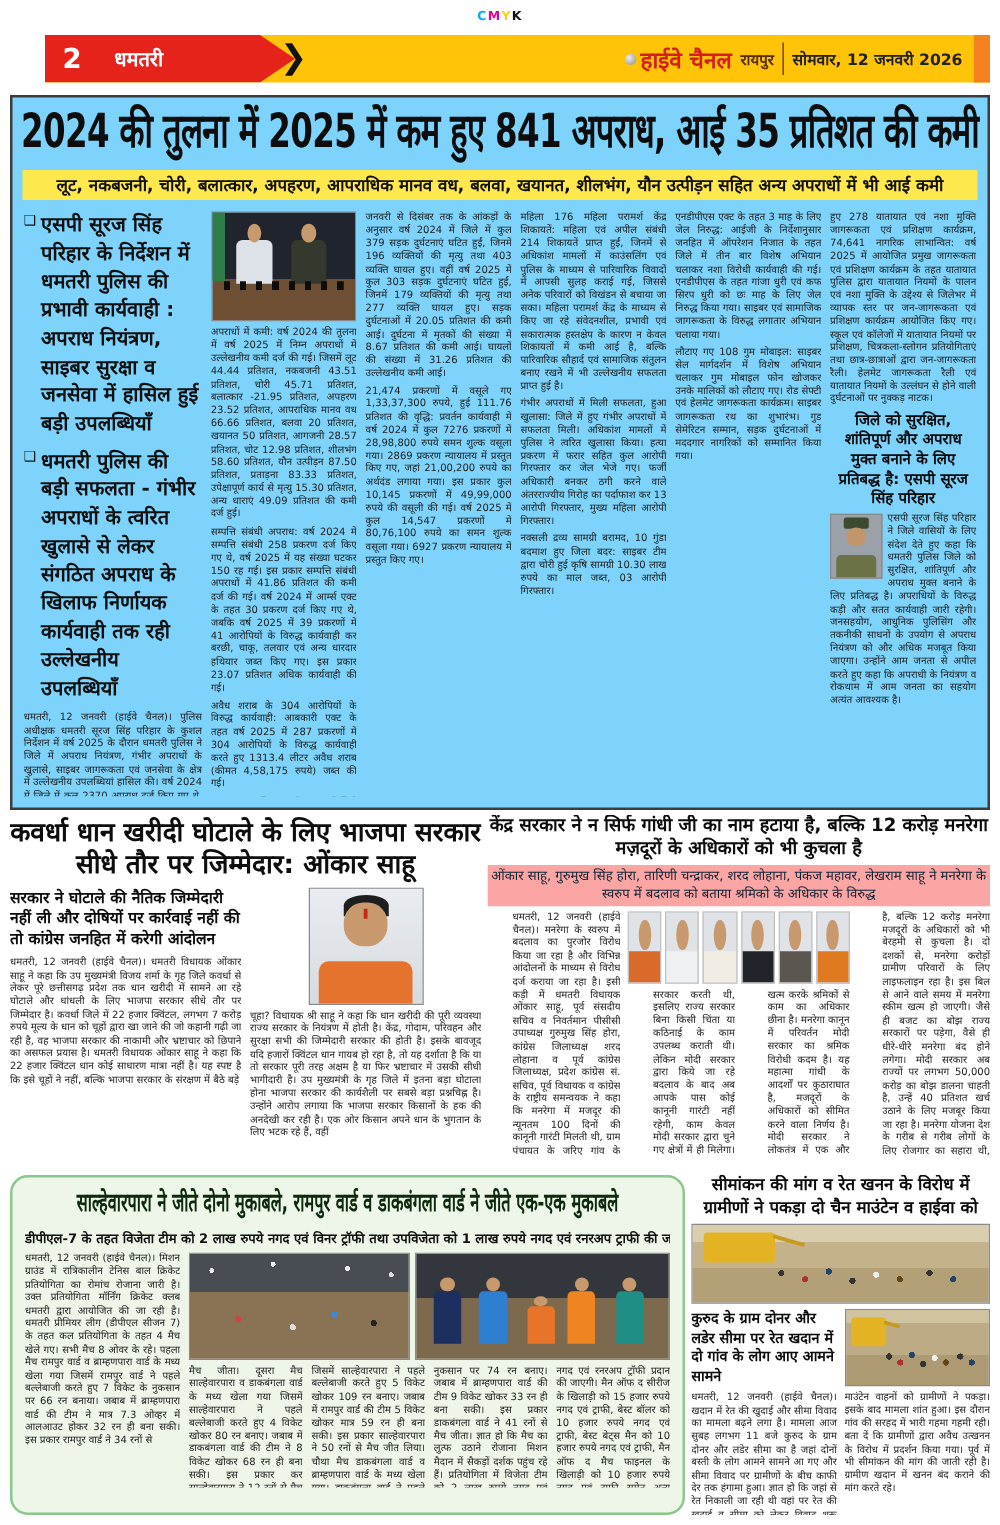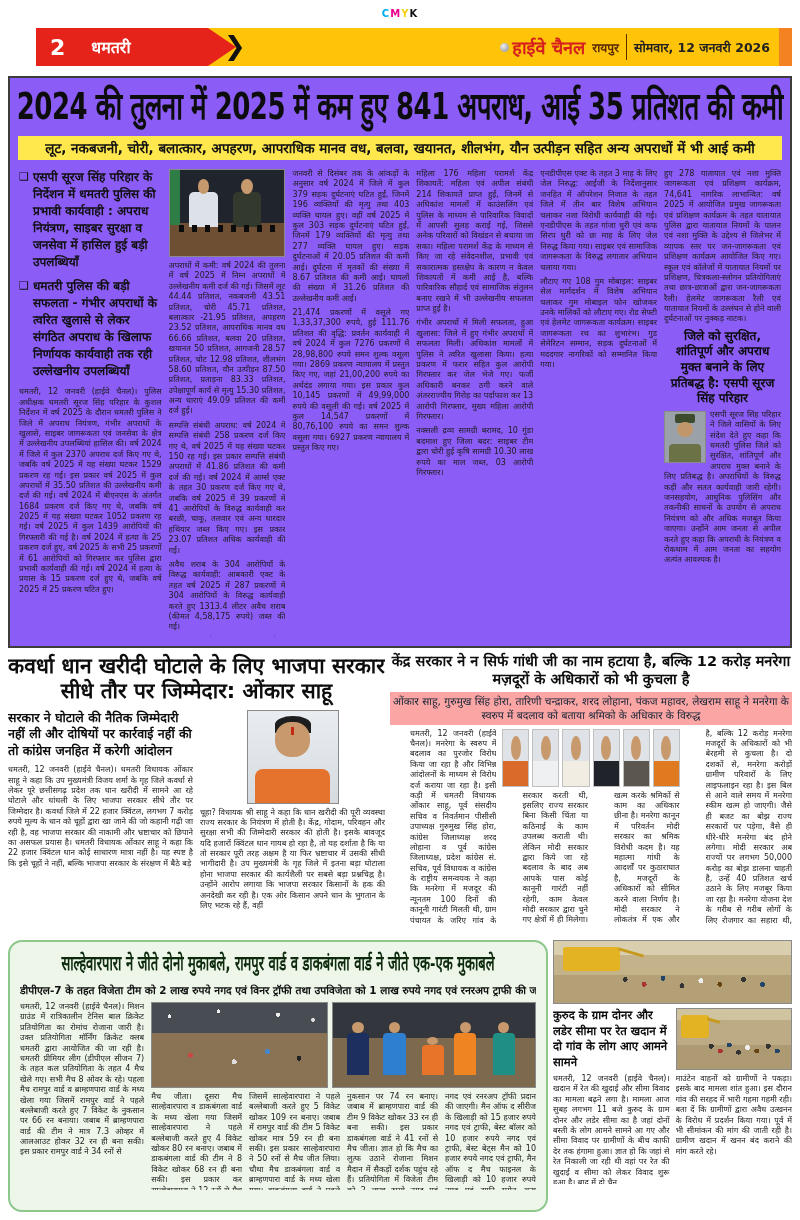--- a/index.html
+++ b/index.html
@@ -17,29 +17,29 @@
   .mh-sec{color:#fff;font-size:16px;font-weight:900;margin-left:26px;}
   .mh-chev{position:absolute;left:188px;top:3px;font-size:26px;font-weight:900;color:#111;}
   .mh-right{position:absolute;right:22px;top:0;height:38px;display:flex;align-items:center;gap:7px;}
   .brand{color:#d61f1f;font-size:18px;font-weight:900;display:flex;align-items:center;gap:3px;}
   .brand-dot{width:9px;height:9px;border-radius:50%;background:radial-gradient(circle at 35% 35%,#eee,#8a8a8a);display:inline-block;}
   .mh-city{color:#5a2d00;font-size:12px;font-weight:700;}
   .mh-div{width:1px;height:26px;background:#5a2d00;}
   .mh-date{color:#222;font-size:12.5px;font-weight:800;}
 
   
-  .lead-box{position:absolute;top:76px;left:8px;width:784px;height:572px;border:2px solid #3c3c3c;background:#8b5cf6;box-sizing:border-box;}
+  .lead-box{position:absolute;top:76px;left:8px;width:784px;height:572px;border:2px solid #3c3c3c;background:#7dd3fc;box-sizing:border-box;}
   .lead-hl{margin:8px 6px 2px 6px;text-align:center;font-size:26px;font-weight:900;color:#0d0d0d;
            white-space:nowrap;overflow:hidden;transform:scaleY(1.45);transform-origin:center;letter-spacing:-0.5px;height:40px;line-height:40px;}
   .lead-sub{margin:10px 8px 4px 8px;background:#ffe84d;text-align:center;font-size:13.5px;font-weight:800;color:#111;
             padding:3px 4px;white-space:nowrap;overflow:hidden;}
   .lead-cols{display:flex;gap:7px;padding:5px 9px;height:468px;}
   .lcol{flex:1;overflow:hidden;}
   .lcol.first{flex:1.22;}
-  .bullet{font-size:12px;font-weight:800;line-height:1.42;color:#101010;margin-bottom:7px;display:flex;gap:4px;}
+  .bullet{font-size:16px;font-weight:800;line-height:1.42;color:#101010;margin-bottom:7px;display:flex;gap:4px;}
   .bullet::before{content:"❑";flex:0 0 auto;font-size:11px;}
   .t{font-size:8px;line-height:1.3;text-align:justify;color:#1c1c1c;margin:0 0 4px 0;}
   .photo{position:relative;overflow:hidden;border:1px solid #8a8a8a;box-sizing:border-box;}
   .ph-press{width:100%;height:88px;margin-bottom:4px;background:linear-gradient(#20242c 0 62%,#6e4f33 62% 100%);}
   .ph-press .green{position:absolute;left:0;top:0;width:9%;height:64%;background:#2f7d46;}
   .man{position:absolute;bottom:34%;width:25%;height:40%;border-radius:5px 5px 0 0;}
   .man::before{content:"";position:absolute;top:-40%;left:30%;width:40%;height:44%;border-radius:50%;background:#c79a6e;}
   .man.m1{left:17%;background:#dde2e8;}
   .man.m2{left:55%;background:#34392e;}
   .mics{position:absolute;bottom:28%;left:8%;width:84%;height:8%;background:repeating-linear-gradient(90deg,#0c0c0c 0 5px,transparent 5px 13px);}
@@ -284,20 +284,21 @@
             </div>
           <div class="dc">
               <p class="t">नगद एवं रनरअप ट्रॉफी प्रदान की जाएगी। मैन ऑफ द सीरीज के खिलाड़ी को 15 हजार रुपये नगद एवं ट्राफी, बेस्ट बॉलर को 10 हजार रुपये नगद एवं ट्राफी, बेस्ट बेट्स मैन को 10 हजार रुपये नगद एवं ट्राफी, मैन ऑफ द मैच फाइनल के खिलाड़ी को 10 हजार रुपये नगद एवं ट्राफी समेत अन्य आकर्षक पुरस्कार प्रदान किए जाएंगे।</p>
             </div>
         </div>
       </div>
     </div>
   </div>
 
   <div class="sand">
+    <div class="sand-hl">सीमांकन की मांग व रेत खनन के विरोध में ग्रामीणों ने पकड़ा दो चैन माउंटेन व हाईवा को</div>
     <div class="photo ph-quarry">
       <span class="exc"></span>
       <span class="crowd"></span>
     </div>
     <div class="sand-body">
       <div class="sand-c">
         <p class="sand-sub">कुरुद के ग्राम दोनर और लडेर सीमा पर रेत खदान में दो गांव के लोग आए आमने सामने</p>
         <p class="t">धमतरी, 12 जनवरी (हाईवे चैनल)। खदान में रेत की खुदाई और सीमा विवाद का मामला बढ़ने लगा है। मामला आज सुबह लगभग 11 बजे कुरुद के ग्राम दोनर और लडेर सीमा का है जहां दोनों बस्ती के लोग आमने सामने आ गए और सीमा विवाद पर ग्रामीणों के बीच काफी देर तक हंगामा हुआ। ज्ञात हो कि जहां से रेत निकाली जा रही थी वहां पर रेत की खुदाई व सीमा को लेकर विवाद शुरू हुआ है। बाद में दो चैन</p>
       </div>
       <div class="sand-c">

